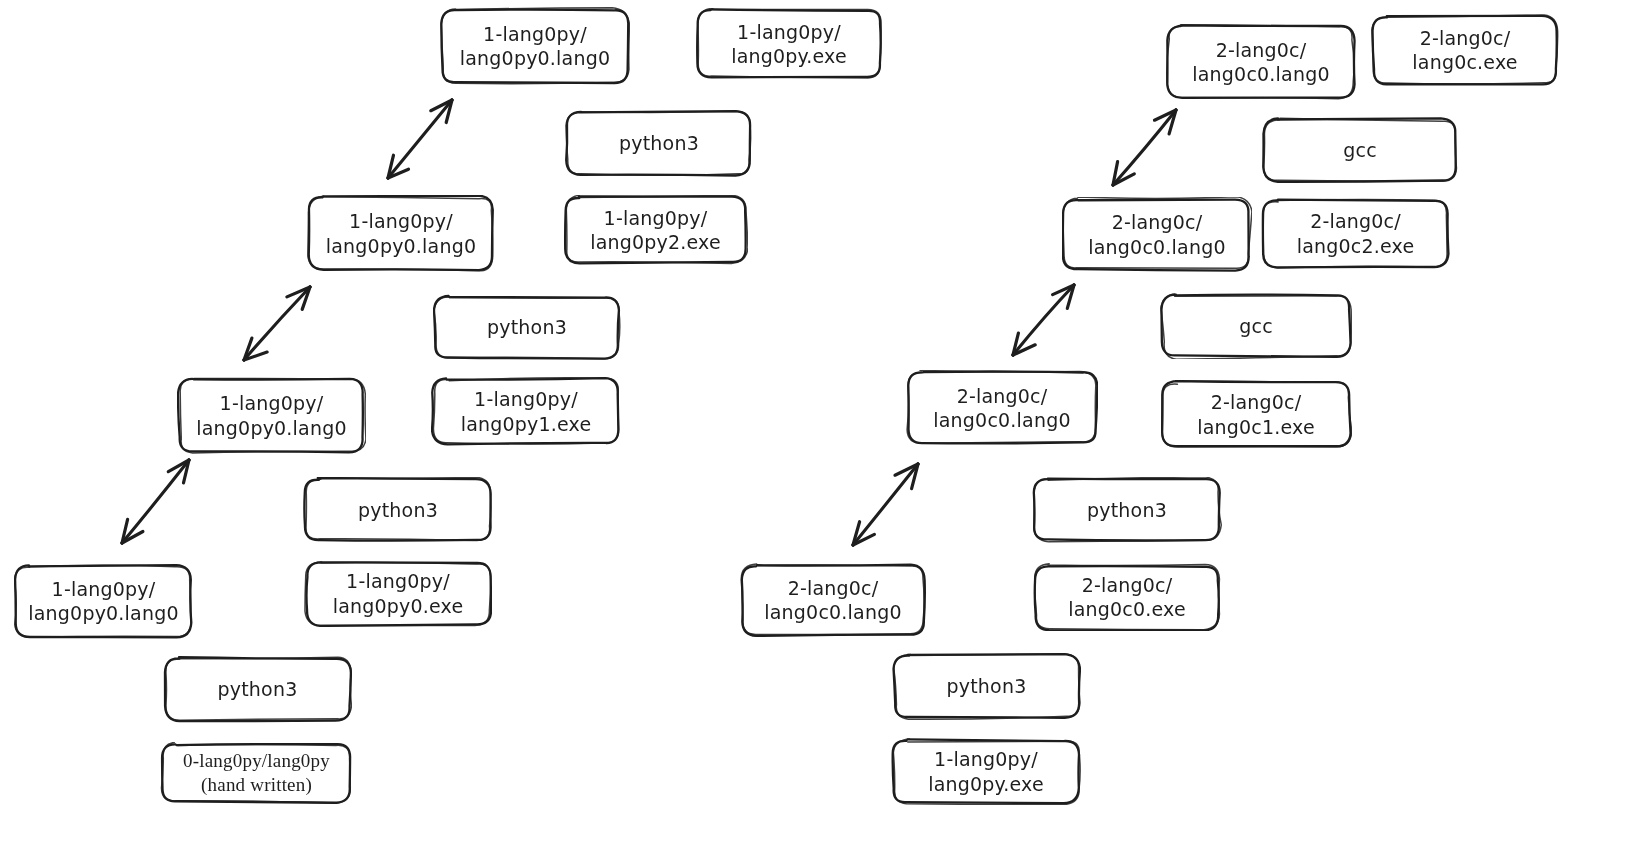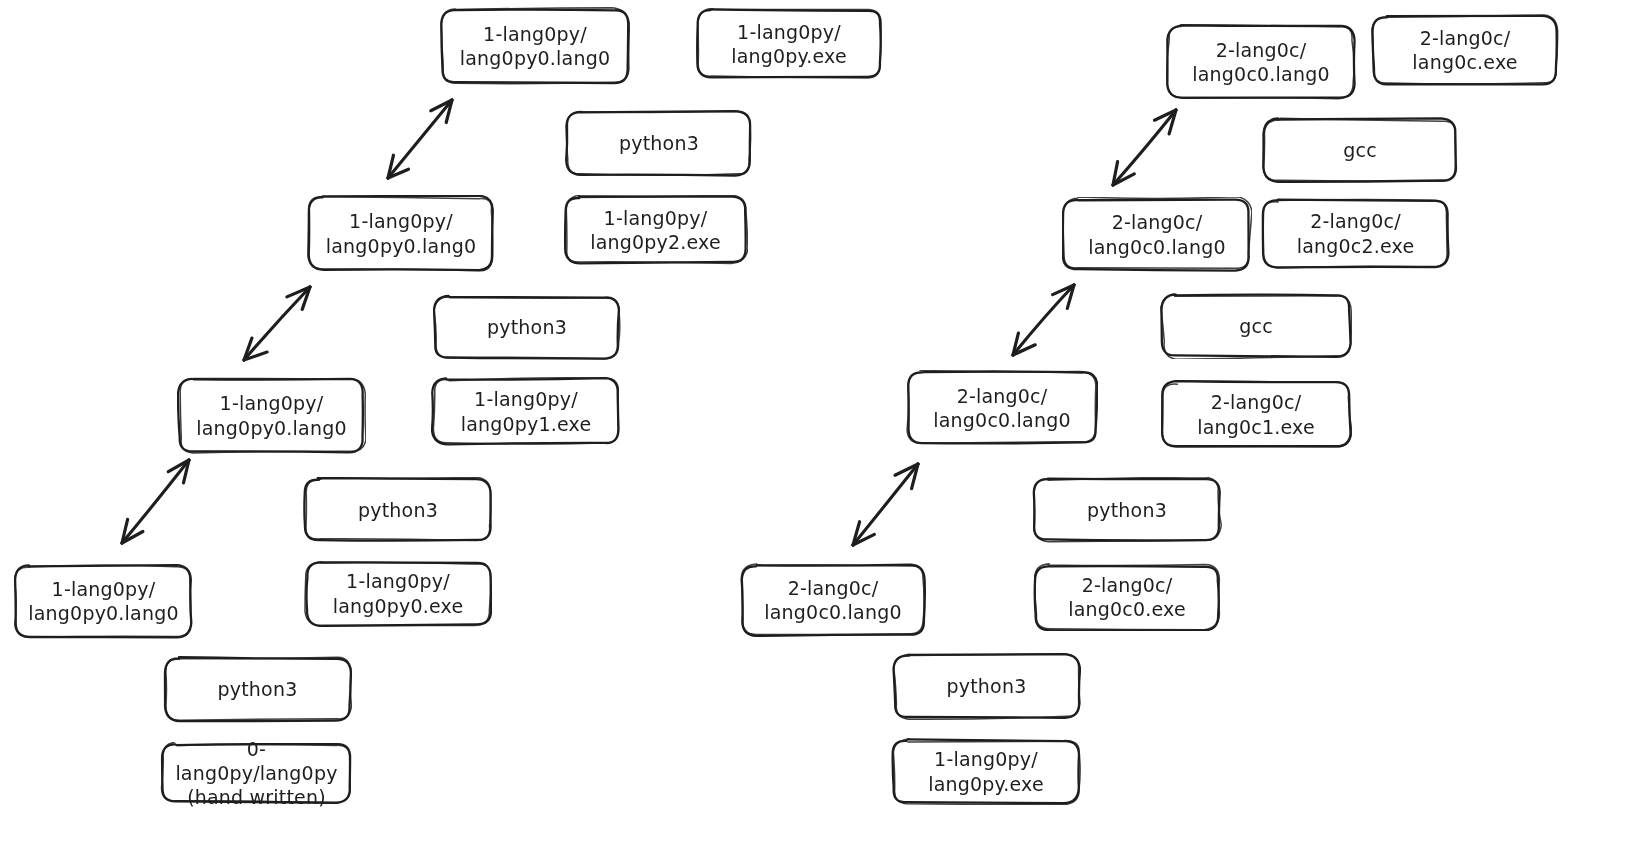--- a/index.html
+++ b/index.html
@@ -180,21 +180,21 @@
 lang0py0.exe</span></div>
       <div class="node" style="left: 14px; top: 563px; width: 179px; height: 76px;"><svg class="node-shape" viewBox="0 0 179 76" preserveAspectRatio="none">
           <path d="M13.3,0.8 Q87.0,0.2 160.2,-0.5 Q174.6,0.0 175.0,14.0 Q173.7,36.6 175.5,56.9 Q174.6,71.6 160.8,71.7 Q86.8,71.5 14.9,71.3 Q0.0,71.6 -0.1,57.5 Q0.0,36.3 -0.7,13.7 Q0.0,0.0 13.1,-0.2" transform="translate(1.816242885736862,2.6709220355241197)" fill="none" stroke="#1e1e1e" stroke-width="2.3" stroke-linecap="round" stroke-linejoin="round" opacity="1"></path>
           <path d="M15.6,1.3 Q85.7,-1.7 158.7,1.2 Q174.6,0.0 173.6,14.8 Q175.1,34.6 174.9,56.8 Q174.6,71.6 159.8,71.0 Q85.9,70.0 14.3,71.8 Q0.0,71.6 -1.3,58.8 Q1.8,37.7 -1.7,14.1 Q0.0,0.0 13.9,1.8" transform="translate(2.070465660360859,2.56406574298817)" fill="none" stroke="#1e1e1e" stroke-width="1.5" stroke-linecap="round" stroke-linejoin="round" opacity="0.85"></path>
         </svg><span class="node-label">1-lang0py/
 lang0py0.lang0</span></div>
       <div class="node" style="left: 163px; top: 656px; width: 189px; height: 67px;"><svg class="node-shape" viewBox="0 0 189 67" preserveAspectRatio="none">
           <path d="M13.2,-0.7 Q91.8,0.7 169.6,0.8 Q184.6,0.0 185.1,14.8 Q184.9,32.0 183.7,48.4 Q184.6,62.6 169.6,62.6 Q91.8,63.3 13.7,63.2 Q0.0,62.6 -0.7,48.0 Q-0.7,30.8 -0.8,14.4 Q0.0,0.0 13.1,0.4" transform="translate(2.778592348694146,1.967330789783658)" fill="none" stroke="#1e1e1e" stroke-width="2.3" stroke-linecap="round" stroke-linejoin="round" opacity="1"></path>
           <path d="M13.6,1.1 Q94.0,1.5 172.5,-0.2 Q184.6,0.0 185.8,14.8 Q183.6,30.7 186.0,47.8 Q184.6,62.6 171.9,61.2 Q92.1,61.5 14.3,62.7 Q0.0,62.6 0.4,47.6 Q1.6,31.5 0.3,14.0 Q0.0,0.0 14.2,1.8" transform="translate(2.5152595524747206,1.5660335541078978)" fill="none" stroke="#1e1e1e" stroke-width="1.5" stroke-linecap="round" stroke-linejoin="round" opacity="0.85"></path>
         </svg><span class="node-label">python3</span></div>
-      <div class="node" style="left: 160px; top: 742px; width: 193px; height: 62px;"><svg class="node-shape" viewBox="0 0 193 62" preserveAspectRatio="none">
+      <div class="node" style="left: 160px; top: 742px; width: 193px; height: 62px; font-family: Liberation Serif, serif;"><svg class="node-shape" viewBox="0 0 193 62" preserveAspectRatio="none">
           <path d="M14.4,0.9 Q94.6,-0.5 175.6,-0.1 Q188.6,0.0 188.0,14.0 Q187.9,29.8 187.6,42.8 Q188.6,57.6 174.2,58.5 Q93.7,57.9 13.9,57.0 Q0.0,57.6 0.4,43.3 Q-0.0,29.1 -0.0,13.6 Q0.0,0.0 13.3,0.2" transform="translate(2.089575076377753,2.2519359353705943)" fill="none" stroke="#1e1e1e" stroke-width="2.3" stroke-linecap="round" stroke-linejoin="round" opacity="1"></path>
           <path d="M15.8,1.6 Q95.9,-0.6 174.1,1.5 Q188.6,0.0 187.9,14.8 Q188.6,29.8 188.6,44.6 Q188.6,57.6 176.2,58.9 Q93.7,56.9 13.3,56.8 Q0.0,57.6 -0.2,43.9 Q1.5,29.7 1.6,14.0 Q0.0,0.0 12.5,-1.5" transform="translate(1.693989837259981,1.9917814078236846)" fill="none" stroke="#1e1e1e" stroke-width="1.5" stroke-linecap="round" stroke-linejoin="round" opacity="0.85"></path>
         </svg><span class="node-label">0-lang0py/lang0py
 (hand written)</span></div>
       <div class="node" style="left: 1166px; top: 24px; width: 190px; height: 76px;"><svg class="node-shape" viewBox="0 0 190 76" preserveAspectRatio="none">
           <path d="M13.1,-0.8 Q92.4,-0.0 172.5,-0.1 Q185.6,0.0 186.3,14.6 Q185.1,36.1 186.3,58.1 Q185.6,71.6 171.6,71.5 Q93.5,71.4 14.1,71.7 Q0.0,71.6 -0.9,58.4 Q-0.7,36.1 -0.9,14.1 Q0.0,0.0 14.8,-0.5" transform="translate(2.2582059386923006,2.1068820479358)" fill="none" stroke="#1e1e1e" stroke-width="2.3" stroke-linecap="round" stroke-linejoin="round" opacity="1"></path>
           <path d="M12.9,-1.1 Q91.9,-0.7 171.7,0.7 Q185.6,0.0 184.0,13.9 Q187.4,35.6 185.3,56.1 Q185.6,71.6 170.5,72.7 Q94.6,71.5 13.9,71.6 Q0.0,71.6 -0.9,56.2 Q-1.9,36.3 1.4,13.1 Q0.0,0.0 12.9,0.6" transform="translate(1.8846010925176562,1.9392638923783154)" fill="none" stroke="#1e1e1e" stroke-width="1.5" stroke-linecap="round" stroke-linejoin="round" opacity="0.85"></path>
         </svg><span class="node-label">2-lang0c/
 lang0c0.lang0</span></div>
       <div class="node" style="left: 1371px; top: 14px; width: 188px; height: 72px;"><svg class="node-shape" viewBox="0 0 188 72" preserveAspectRatio="none">

